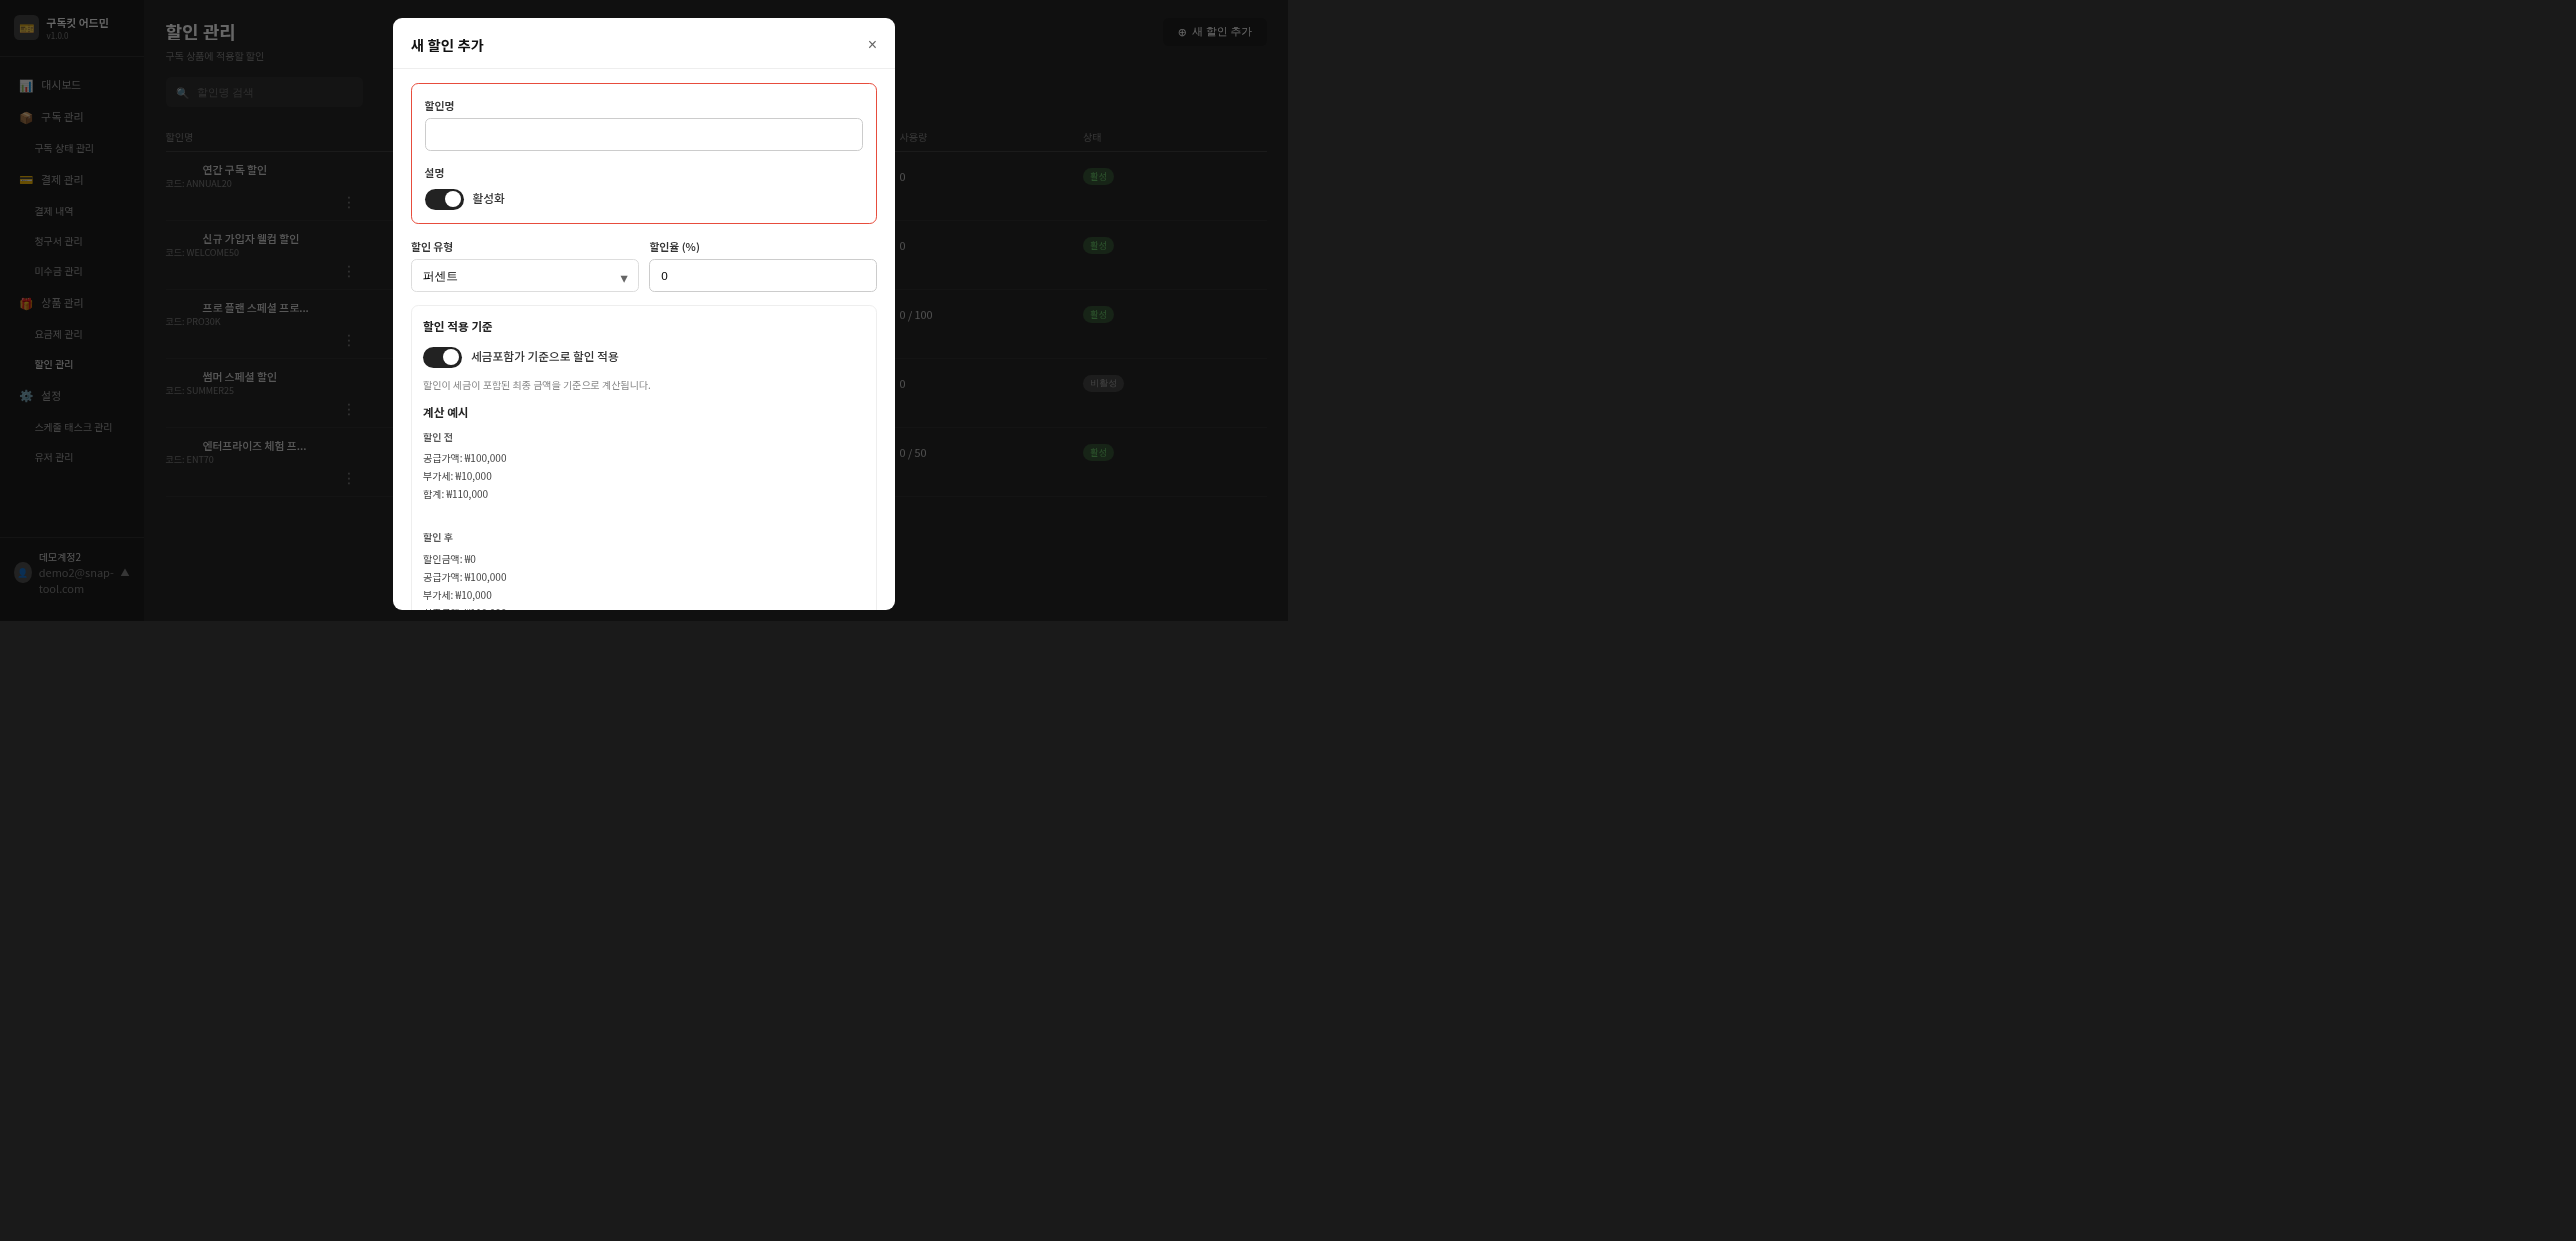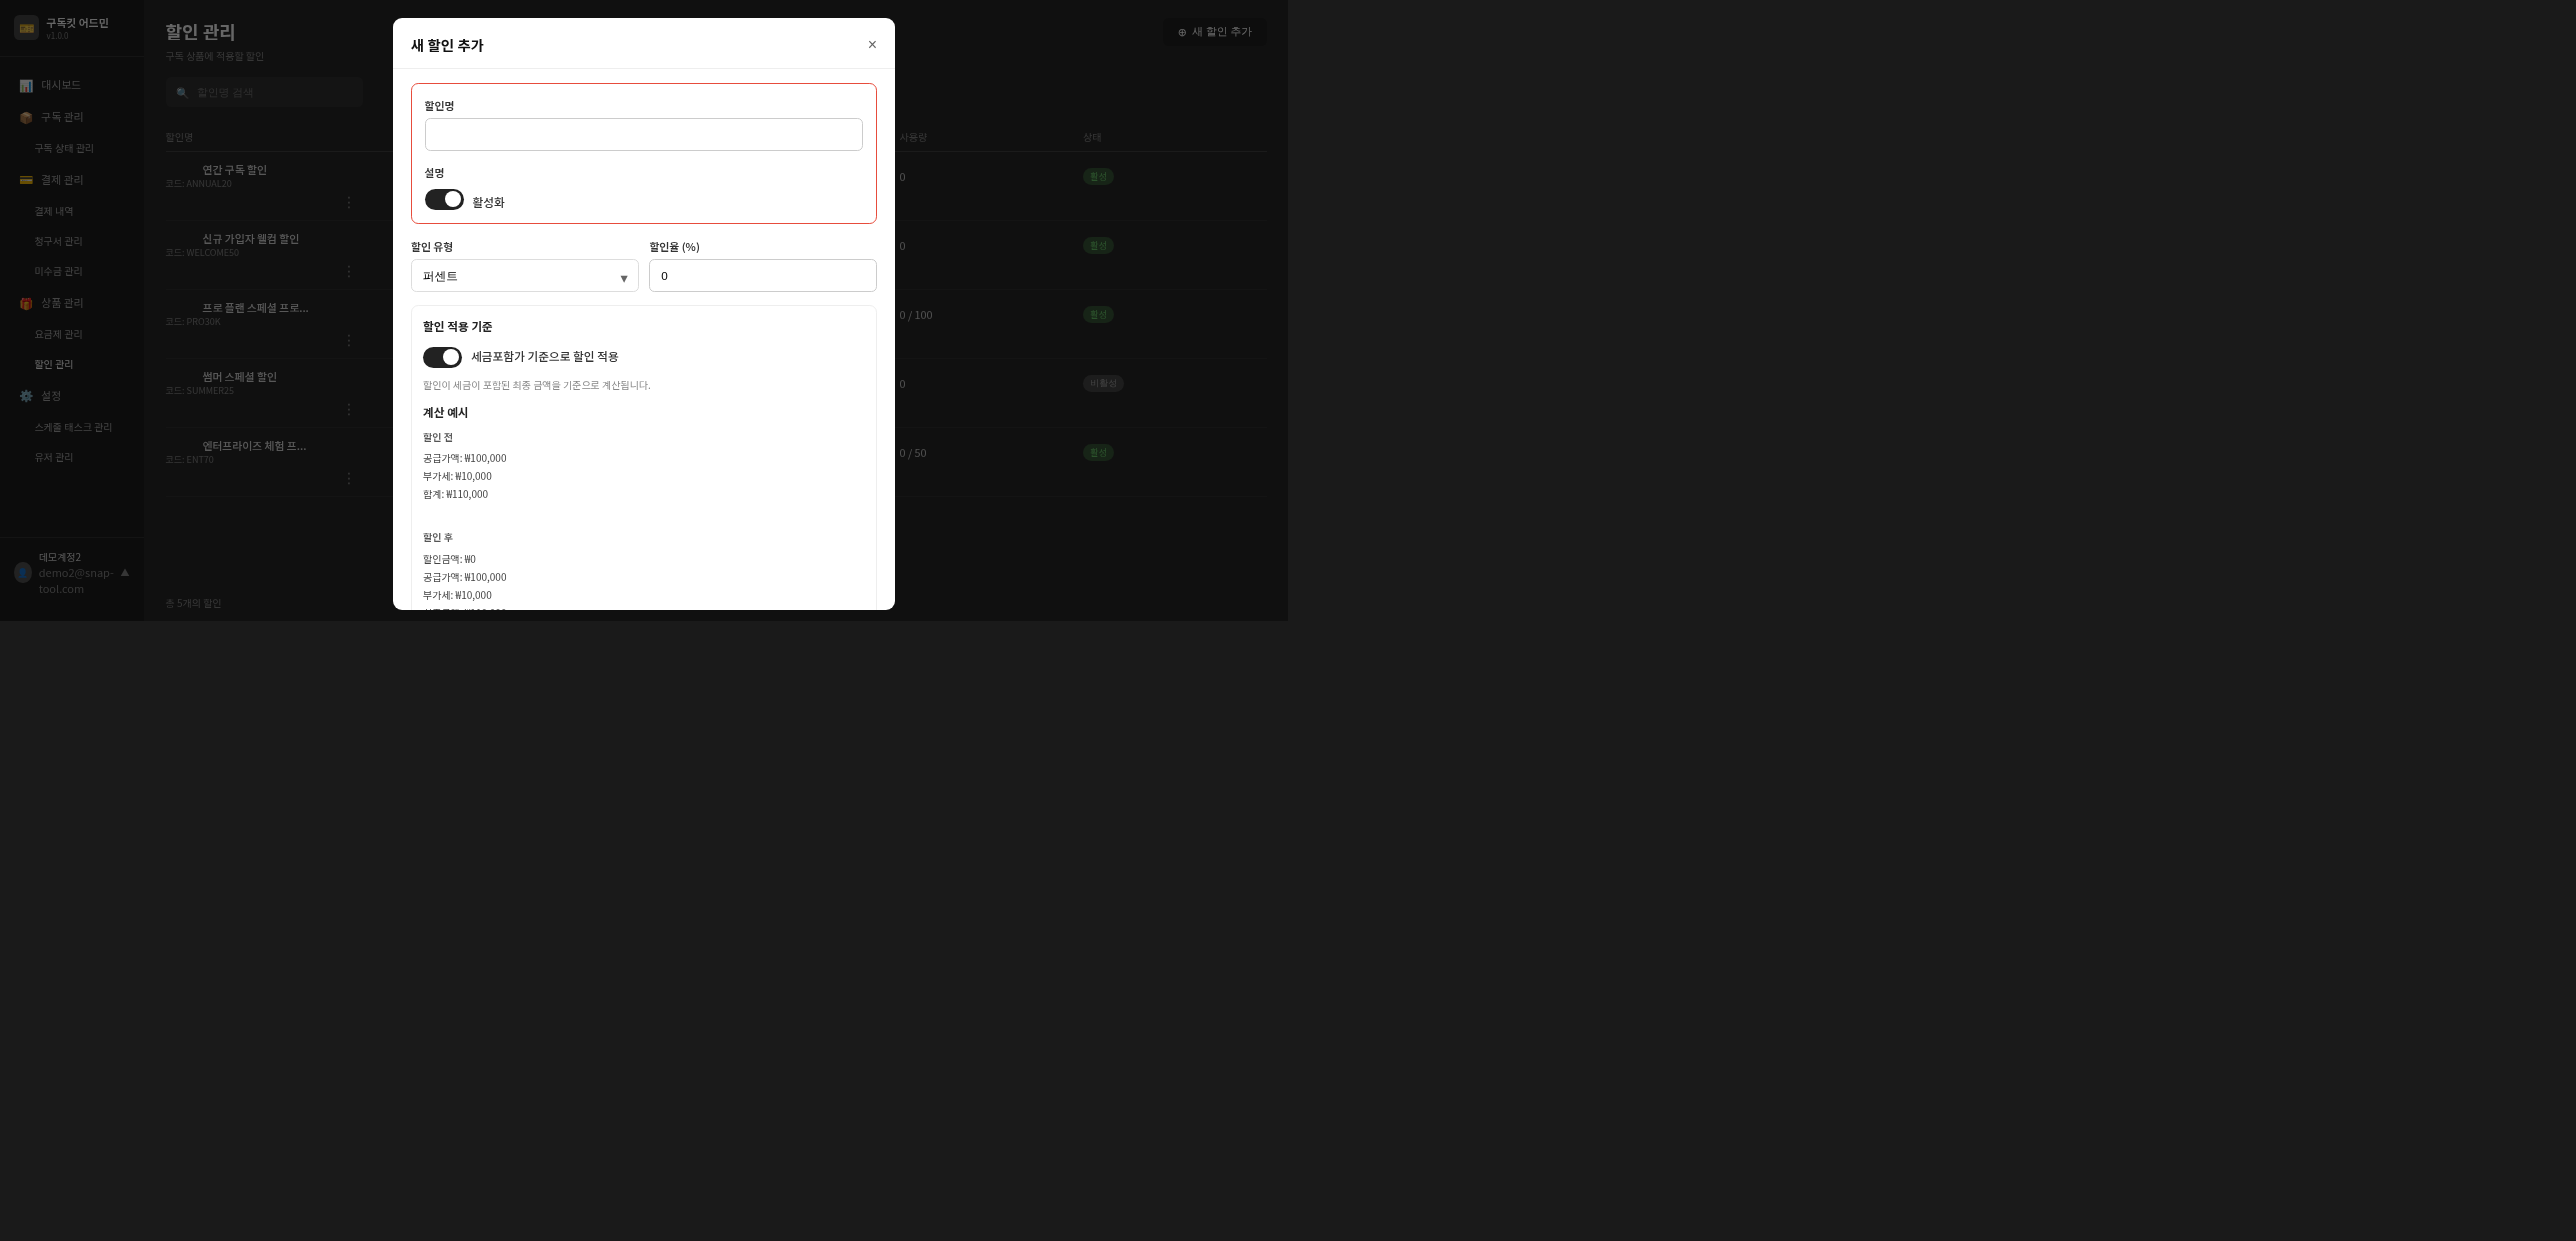--- a/index.html
+++ b/index.html
@@ -312,21 +312,21 @@
     .form-row {
       display: flex;
       gap: 10.8px;
       margin-bottom: 12.6px;
     }
     .form-col {
       flex: 1;
     }
     .toggle-row {
       display: flex;
-      align-items: flex-end;
+      align-items: flex-start;
       gap: 9px;
       margin-top: 9px;
     }
     .toggle {
       position: relative;
       width: 39px;
       height: 21.5px;
     }
     .toggle input {
       opacity: 0;
@@ -579,23 +579,20 @@
       </div>
       <div class="table-cell"></div>
       <div class="table-cell"></div>
       <div class="table-cell">0 / 50</div>
       <div class="table-cell">
         <span class="badge badge-active">활성</span>
       </div>
       <div class="table-cell more-btn">⋮</div>
     </div>
       </div>
-  </div>
-  <div class="table-footer">
-    <span>총 5개의 할인</span>
   </div>
 </div>
 
 <div class="overlay">
   <div class="modal">
     <div class="modal-header">
       <span class="modal-title">새 할인 추가</span>
       <button class="modal-close">×</button>
     </div>
     <div class="modal-body">

